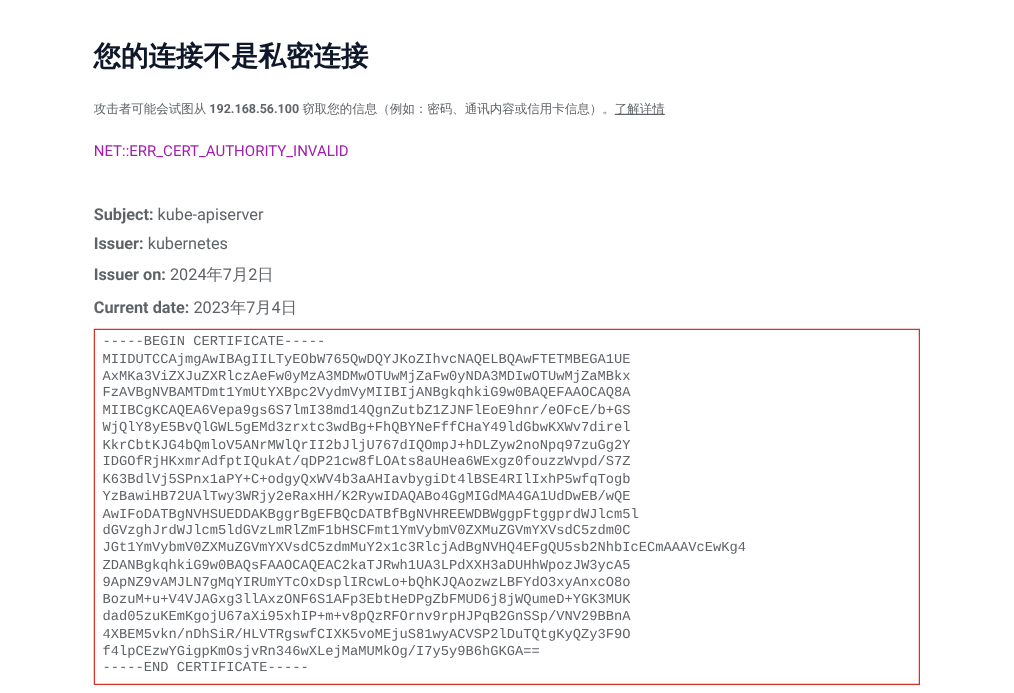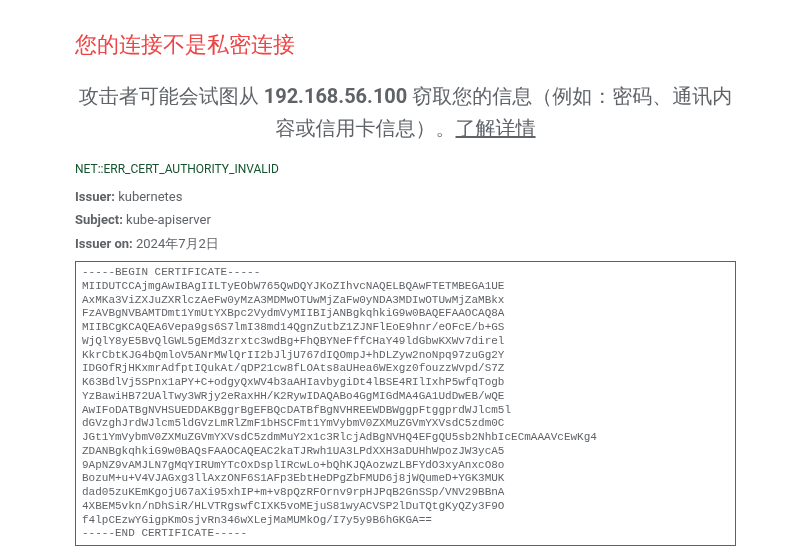--- a/index.html
+++ b/index.html
@@ -11,40 +11,39 @@
     color: #202124;
     width: 811px;
     height: 554px;
     overflow: hidden;
   }
   .container {
     padding: 20px 75px 0 75px;
   }
   .title {
     font-size: 22px;
-    font-weight: 400;
-    color: #ef4444;
+    font-weight: 700;
+    color: #0f172a;
     margin: 10px 0 20px 0;
   }
   .warning {
-    font-size: 20px;
+    font-size: 10px;
     color: #5f6368;
     line-height: 1.6;
     margin-bottom: 18px;
-    text-align: center;
   }
   .warning a {
     color: #5f6368;
     text-decoration: underline;
     cursor: pointer;
   }
   .errcode {
     font-size: 12px;
-    color: #14532d;
-    margin-bottom: 13px;
+    color: #a21caf;
+    margin-bottom: 37px;
   }
   .cert-row {
     font-size: 13px;
     color: #5f6368;
     margin-bottom: 8px;
   }
   .cert-row .label { font-weight: 700; color:#5f6368; }
   .pem-box {
     border: 1px solid #d93025;
     padding: 4px 6px;
@@ -63,30 +62,34 @@
 <div class="container">
   <div class="title">您的连接不是私密连接</div>
 
   <div class="warning">
     <span>攻击者可能会试图从 </span><b>192.168.56.100</b><span> 窃取您的信息（例如：密码、通讯内容或信用卡信息）。</span><a href="#">了解详情</a>
   </div>
 
   <div class="errcode">NET::ERR_CERT_AUTHORITY_INVALID</div>
 
   <div class="cert-row">
+    <span class="label">Subject:</span>
+    <span>kube-apiserver</span>
+  </div>
+  <div class="cert-row">
     <span class="label">Issuer:</span>
     <span>kubernetes</span>
   </div>
   <div class="cert-row">
-    <span class="label">Subject:</span>
-    <span>kube-apiserver</span>
+    <span class="label">Issuer on:</span>
+    <span>2024年7月2日</span>
   </div>
   <div class="cert-row">
-    <span class="label">Issuer on:</span>
-    <span>2024年7月2日</span>
+    <span class="label">Current date:</span>
+    <span>2023年7月4日</span>
   </div>
   <div class="pem-box">-----BEGIN CERTIFICATE-----
 MIIDUTCCAjmgAwIBAgIILTyEObW765QwDQYJKoZIhvcNAQELBQAwFTETMBEGA1UE
 AxMKa3ViZXJuZXRlczAeFw0yMzA3MDMwOTUwMjZaFw0yNDA3MDIwOTUwMjZaMBkx
 FzAVBgNVBAMTDmt1YmUtYXBpc2VydmVyMIIBIjANBgkqhkiG9w0BAQEFAAOCAQ8A
 MIIBCgKCAQEA6Vepa9gs6S7lmI38md14QgnZutbZ1ZJNFlEoE9hnr/eOFcE/b+GS
 WjQlY8yE5BvQlGWL5gEMd3zrxtc3wdBg+FhQBYNeFffCHaY49ldGbwKXWv7direl
 KkrCbtKJG4bQmloV5ANrMWlQrII2bJljU767dIQOmpJ+hDLZyw2noNpq97zuGg2Y
 IDGOfRjHKxmrAdfptIQukAt/qDP21cw8fLOAts8aUHea6WExgz0fouzzWvpd/S7Z
 K63BdlVj5SPnx1aPY+C+odgyQxWV4b3aAHIavbygiDt4lBSE4RIlIxhP5wfqTogb

